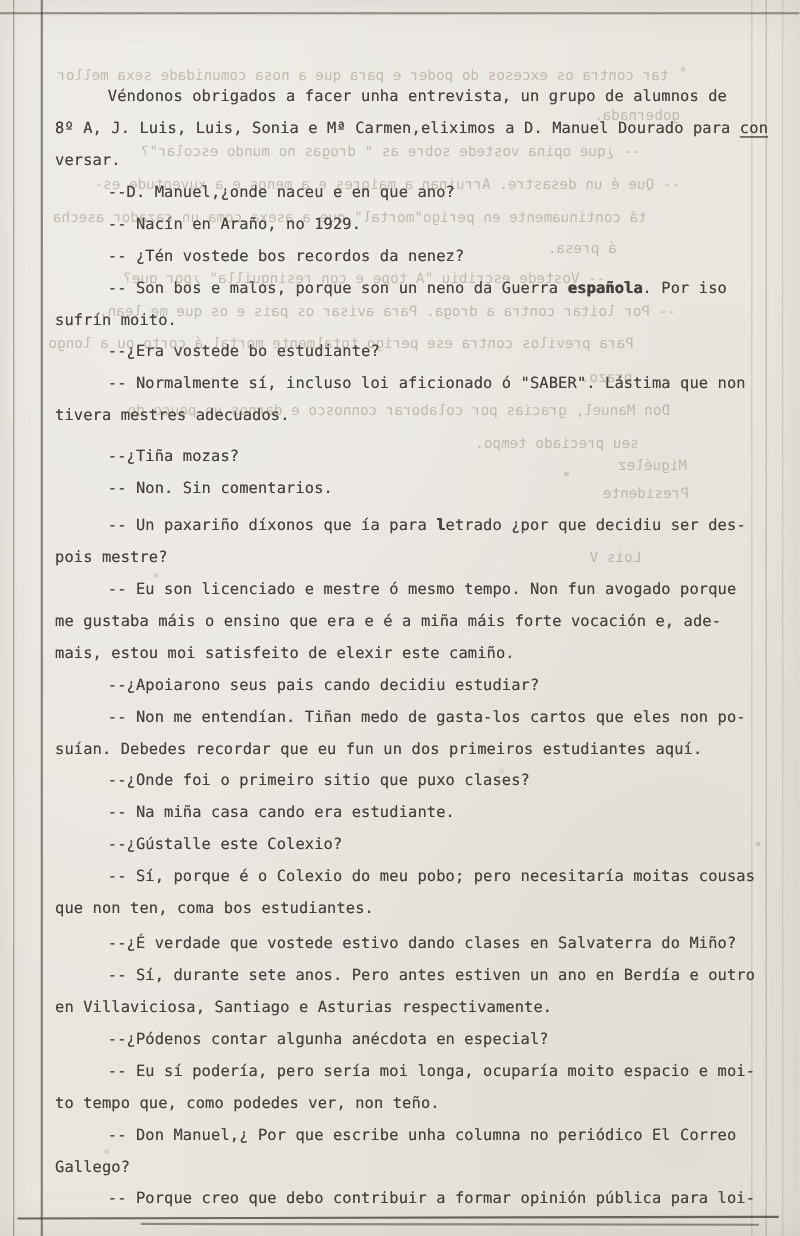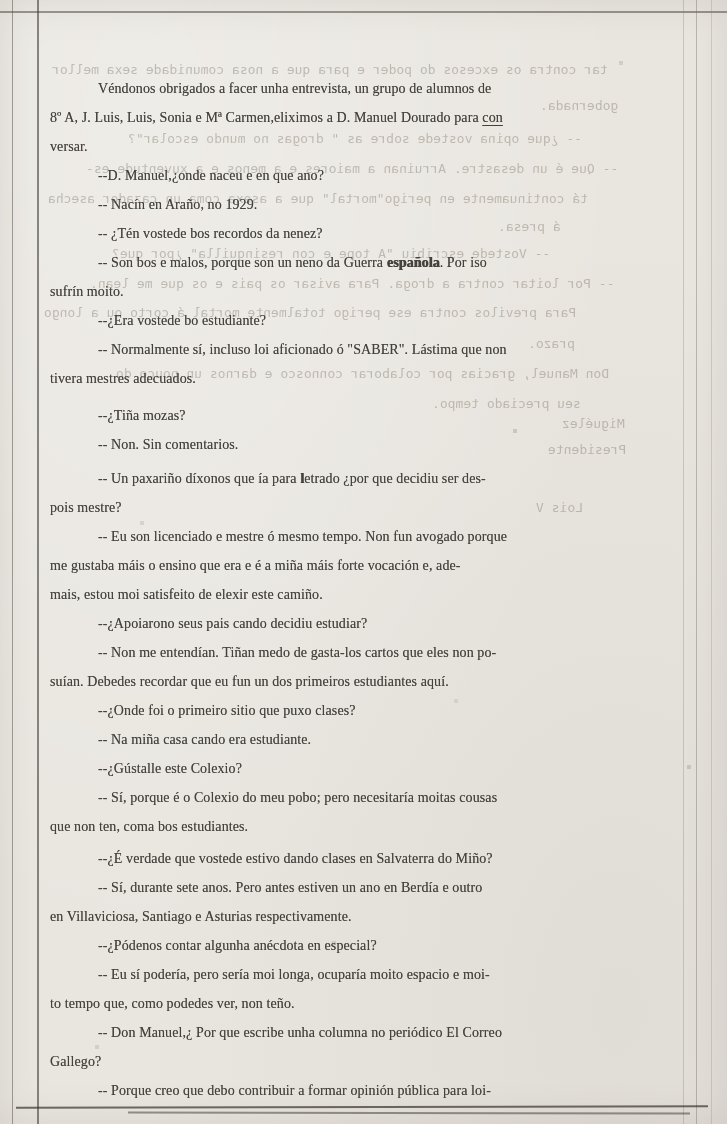--- a/index.html
+++ b/index.html
@@ -34,21 +34,21 @@
   
   .typed {
     position: absolute;
     top: 74px; left: 50px; right: 20px;
     font-size: 14px;
     line-height: 29px;
     letter-spacing: 0.1px;
     white-space: pre;
     text-shadow: 0 0 0.5px rgba(55,52,48,0.55);
   }
-  .line { height: 29px; font-family: Liberation Serif, serif; }
+  .line { height: 29px; }
   .line.indent { padding-left: 48px; }
   .overstrike { font-weight: bold; text-shadow: 0.6px 0 0 currentColor; }
   .underlined { text-decoration: underline; text-underline-offset: 3px; }
 
   
   .ghost-layer { position: absolute; inset: 0; pointer-events: none; }
   .ghost {
     position: absolute;
     font-size: 13px;
     line-height: 16px;

